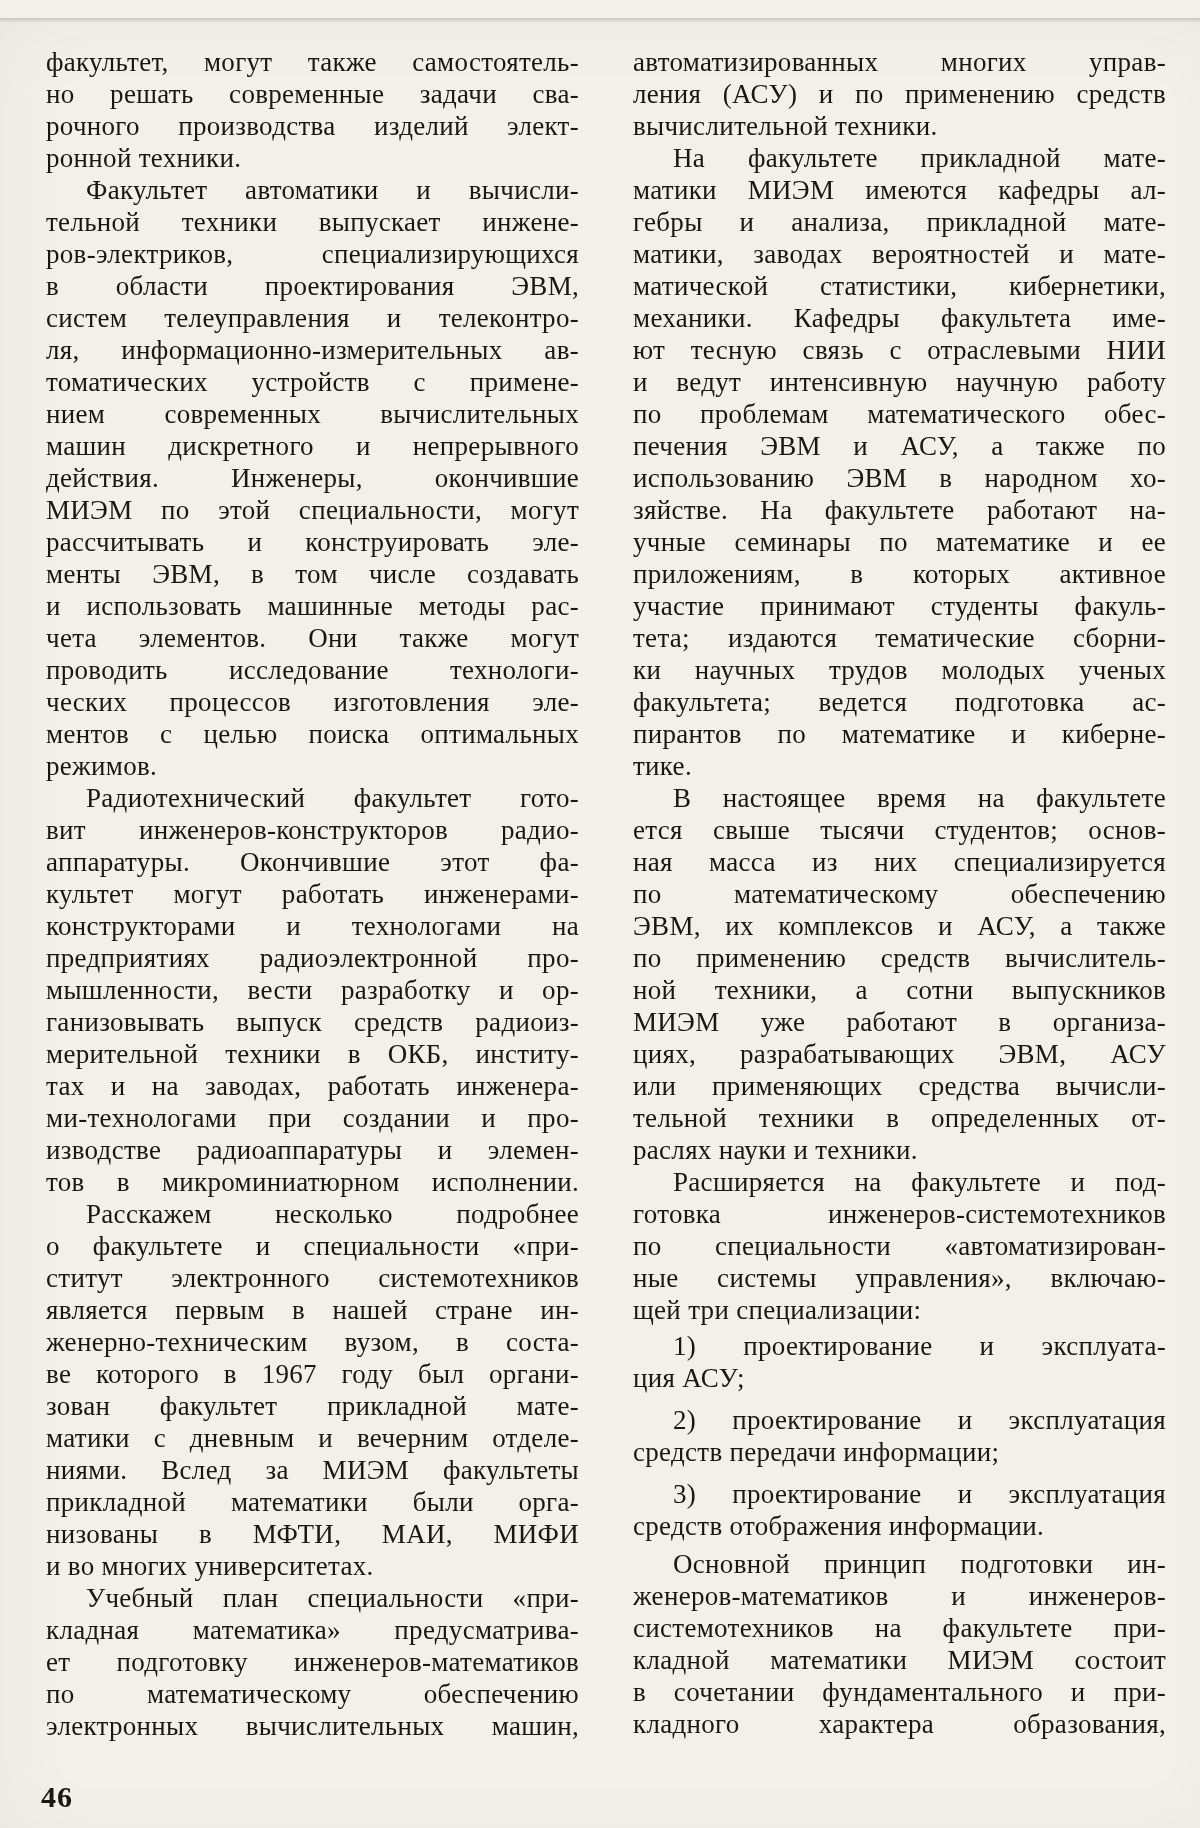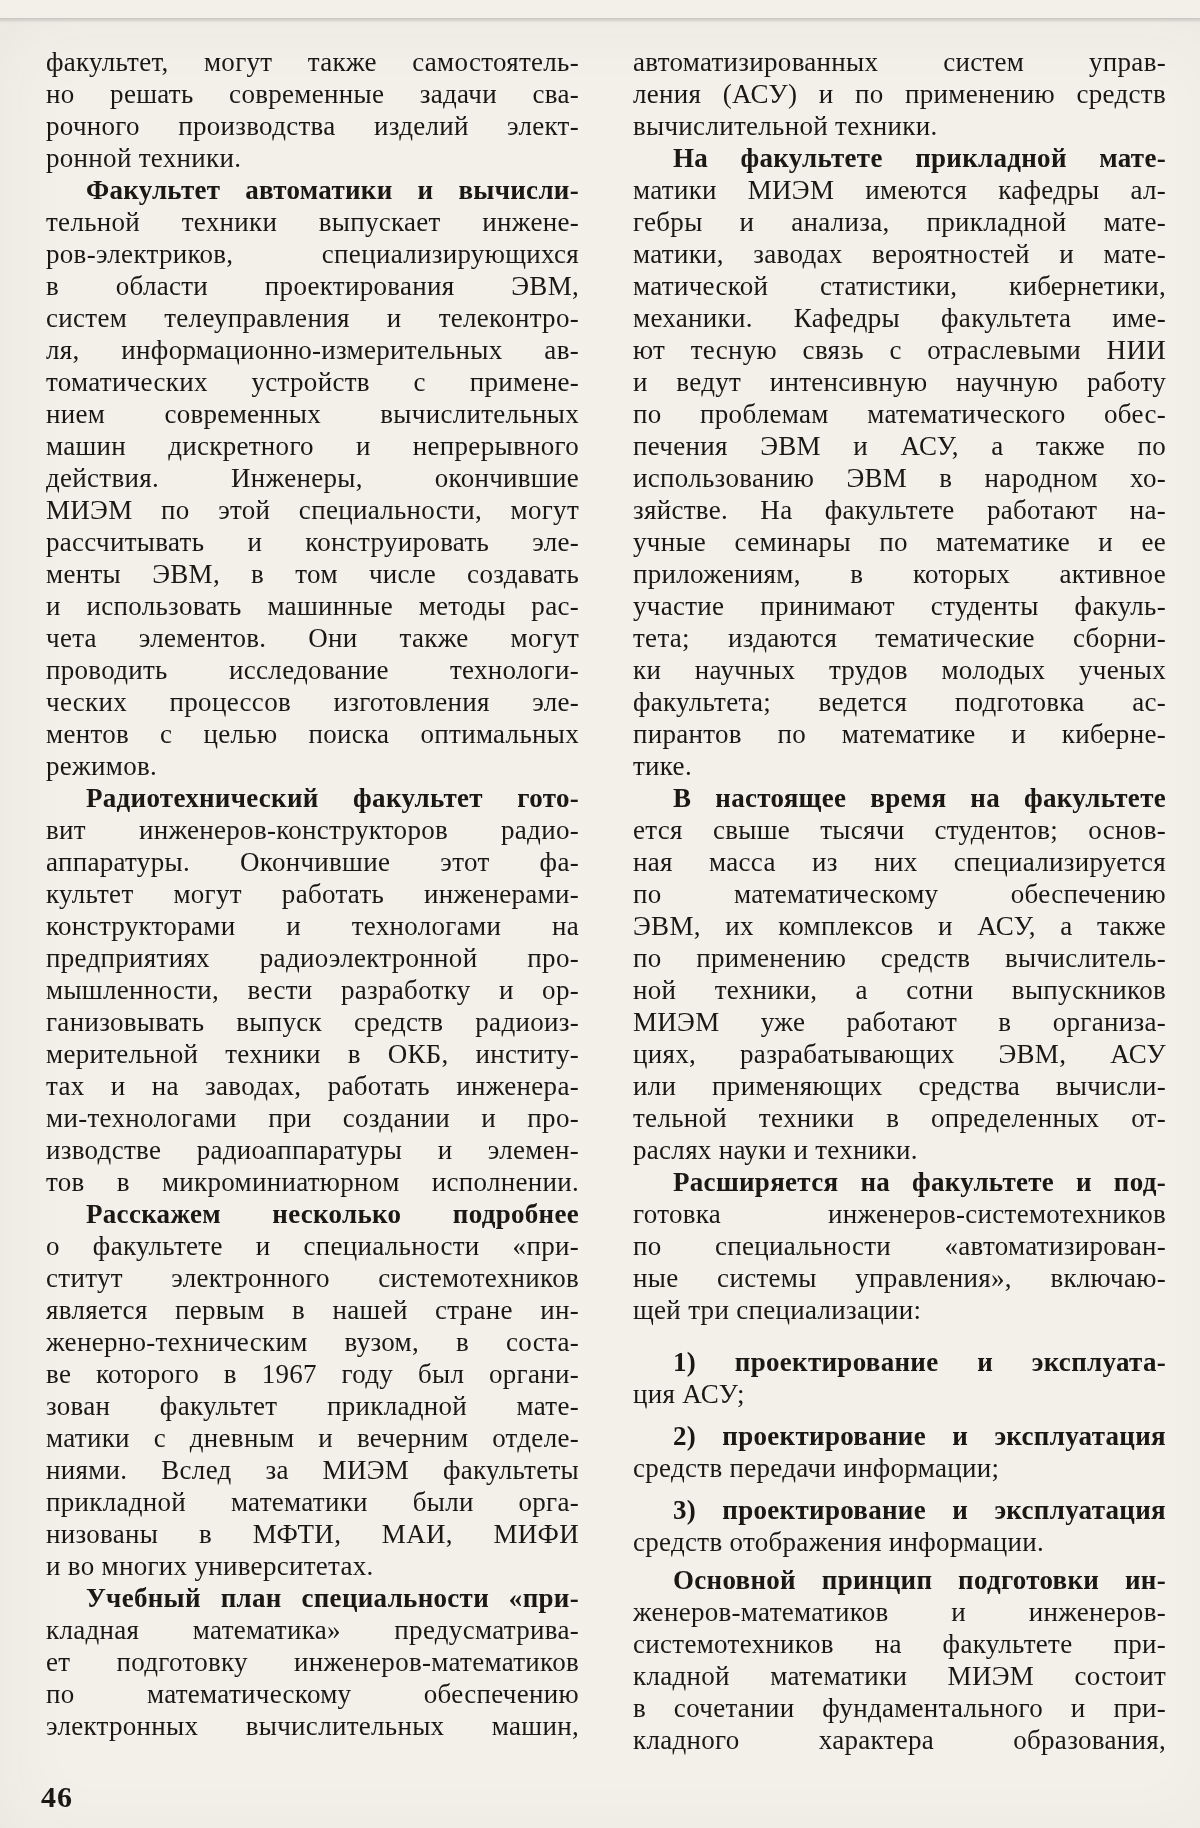--- a/index.html
+++ b/index.html
@@ -42,21 +42,21 @@
   .line {
     height: 32px;
     line-height: 32px;
     font-size: 27px;
     letter-spacing: 0.3px;
     text-align: justify;
     text-align-last: justify;
     overflow: hidden;
     white-space: normal;
   }
-  .line.indent { text-indent: 40px; font-weight: bold; }
+  .line.indent { text-indent: 40px; }
   .line.last   { text-align-last: left; }
   .page-number {
     position: absolute;
     left: 41px;
     top: 1762px;
     font-size: 30px;
     font-weight: bold;
     letter-spacing: 1px;
   }
 </style>
@@ -116,21 +116,21 @@
       <div class="line">низованы в МФТИ, МАИ, МИФИ</div>
       <div class="line last">и во многих университетах.</div>
       <div class="line indent">Учебный план специальности «при-</div>
       <div class="line">кладная математика» предусматрива-</div>
       <div class="line">ет подготовку инженеров-математиков</div>
       <div class="line">по математическому обеспечению</div>
       <div class="line">электронных вычислительных машин,</div>
     </div>
 
   <div class="column col-right">
-      <div class="line">автоматизированных систем управ-</div>
+      <div class="line">автоматизированных многих управ-</div>
       <div class="line">ления (АСУ) и по применению средств</div>
       <div class="line last">вычислительной техники.</div>
       <div class="line indent">На факультете прикладной мате-</div>
       <div class="line">матики МИЭМ имеются кафедры ал-</div>
       <div class="line">гебры и анализа, прикладной мате-</div>
       <div class="line">матики, заводах вероятностей и мате-</div>
       <div class="line">матической статистики, кибернетики,</div>
       <div class="line">механики. Кафедры факультета име-</div>
       <div class="line">ют тесную связь с отраслевыми НИИ</div>
       <div class="line">и ведут интенсивную научную работу</div>
@@ -156,21 +156,21 @@
       <div class="line">МИЭМ уже работают в организа-</div>
       <div class="line">циях, разрабатывающих ЭВМ, АСУ</div>
       <div class="line">или применяющих средства вычисли-</div>
       <div class="line">тельной техники в определенных от-</div>
       <div class="line last">раслях науки и техники.</div>
       <div class="line indent">Расширяется на факультете и под-</div>
       <div class="line">готовка инженеров-системотехников</div>
       <div class="line">по специальности «автоматизирован-</div>
       <div class="line">ные системы управления», включаю-</div>
       <div class="line last">щей три специализации:</div>
-      <div class="line indent" style="margin-top: 20px;">1) проектирование и эксплуата-</div>
+      <div class="line indent" style="margin-top: 4px;">1) проектирование и эксплуата-</div>
       <div class="line last">ция АСУ;</div>
       <div class="line indent" style="margin-top: 10px;">2) проектирование и эксплуатация</div>
       <div class="line last">средств передачи информации;</div>
       <div class="line indent" style="margin-top: 10px;">3) проектирование и эксплуатация</div>
       <div class="line last">средств отображения информации.</div>
       <div class="line indent" style="margin-top: 6px;">Основной принцип подготовки ин-</div>
       <div class="line">женеров-математиков и инженеров-</div>
       <div class="line">системотехников на факультете при-</div>
       <div class="line">кладной математики МИЭМ состоит</div>
       <div class="line">в сочетании фундаментального и при-</div>

